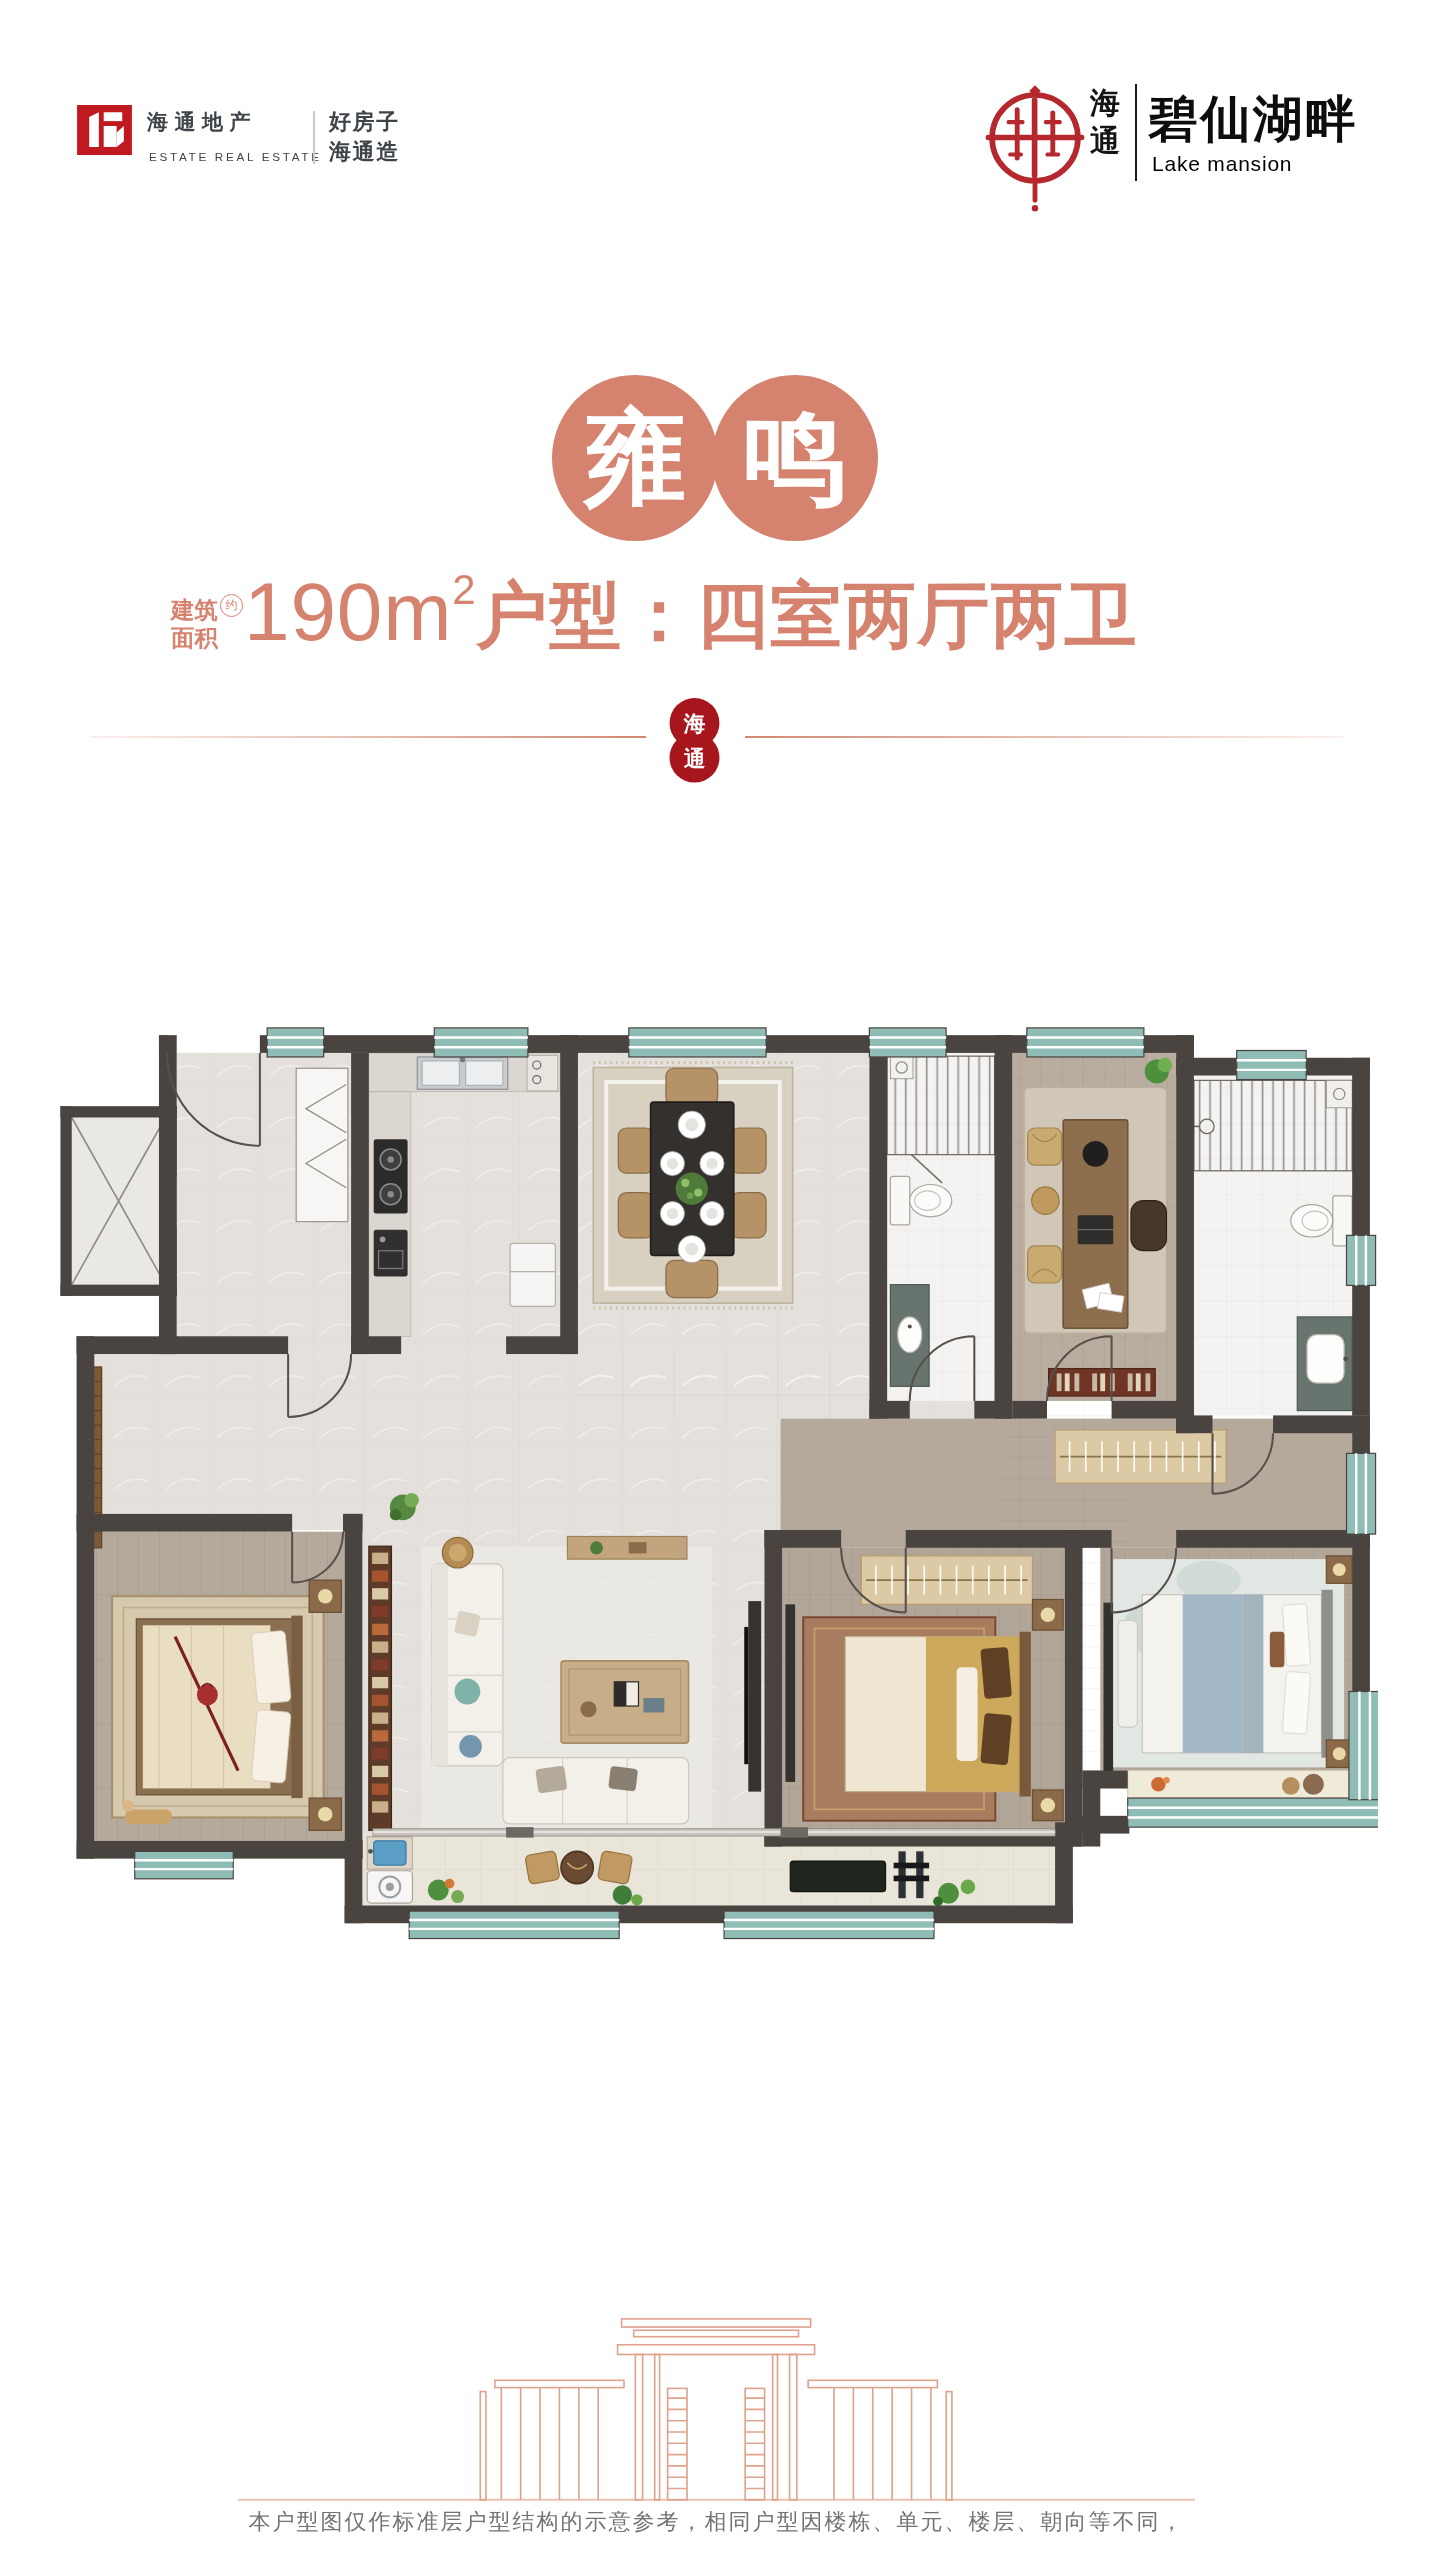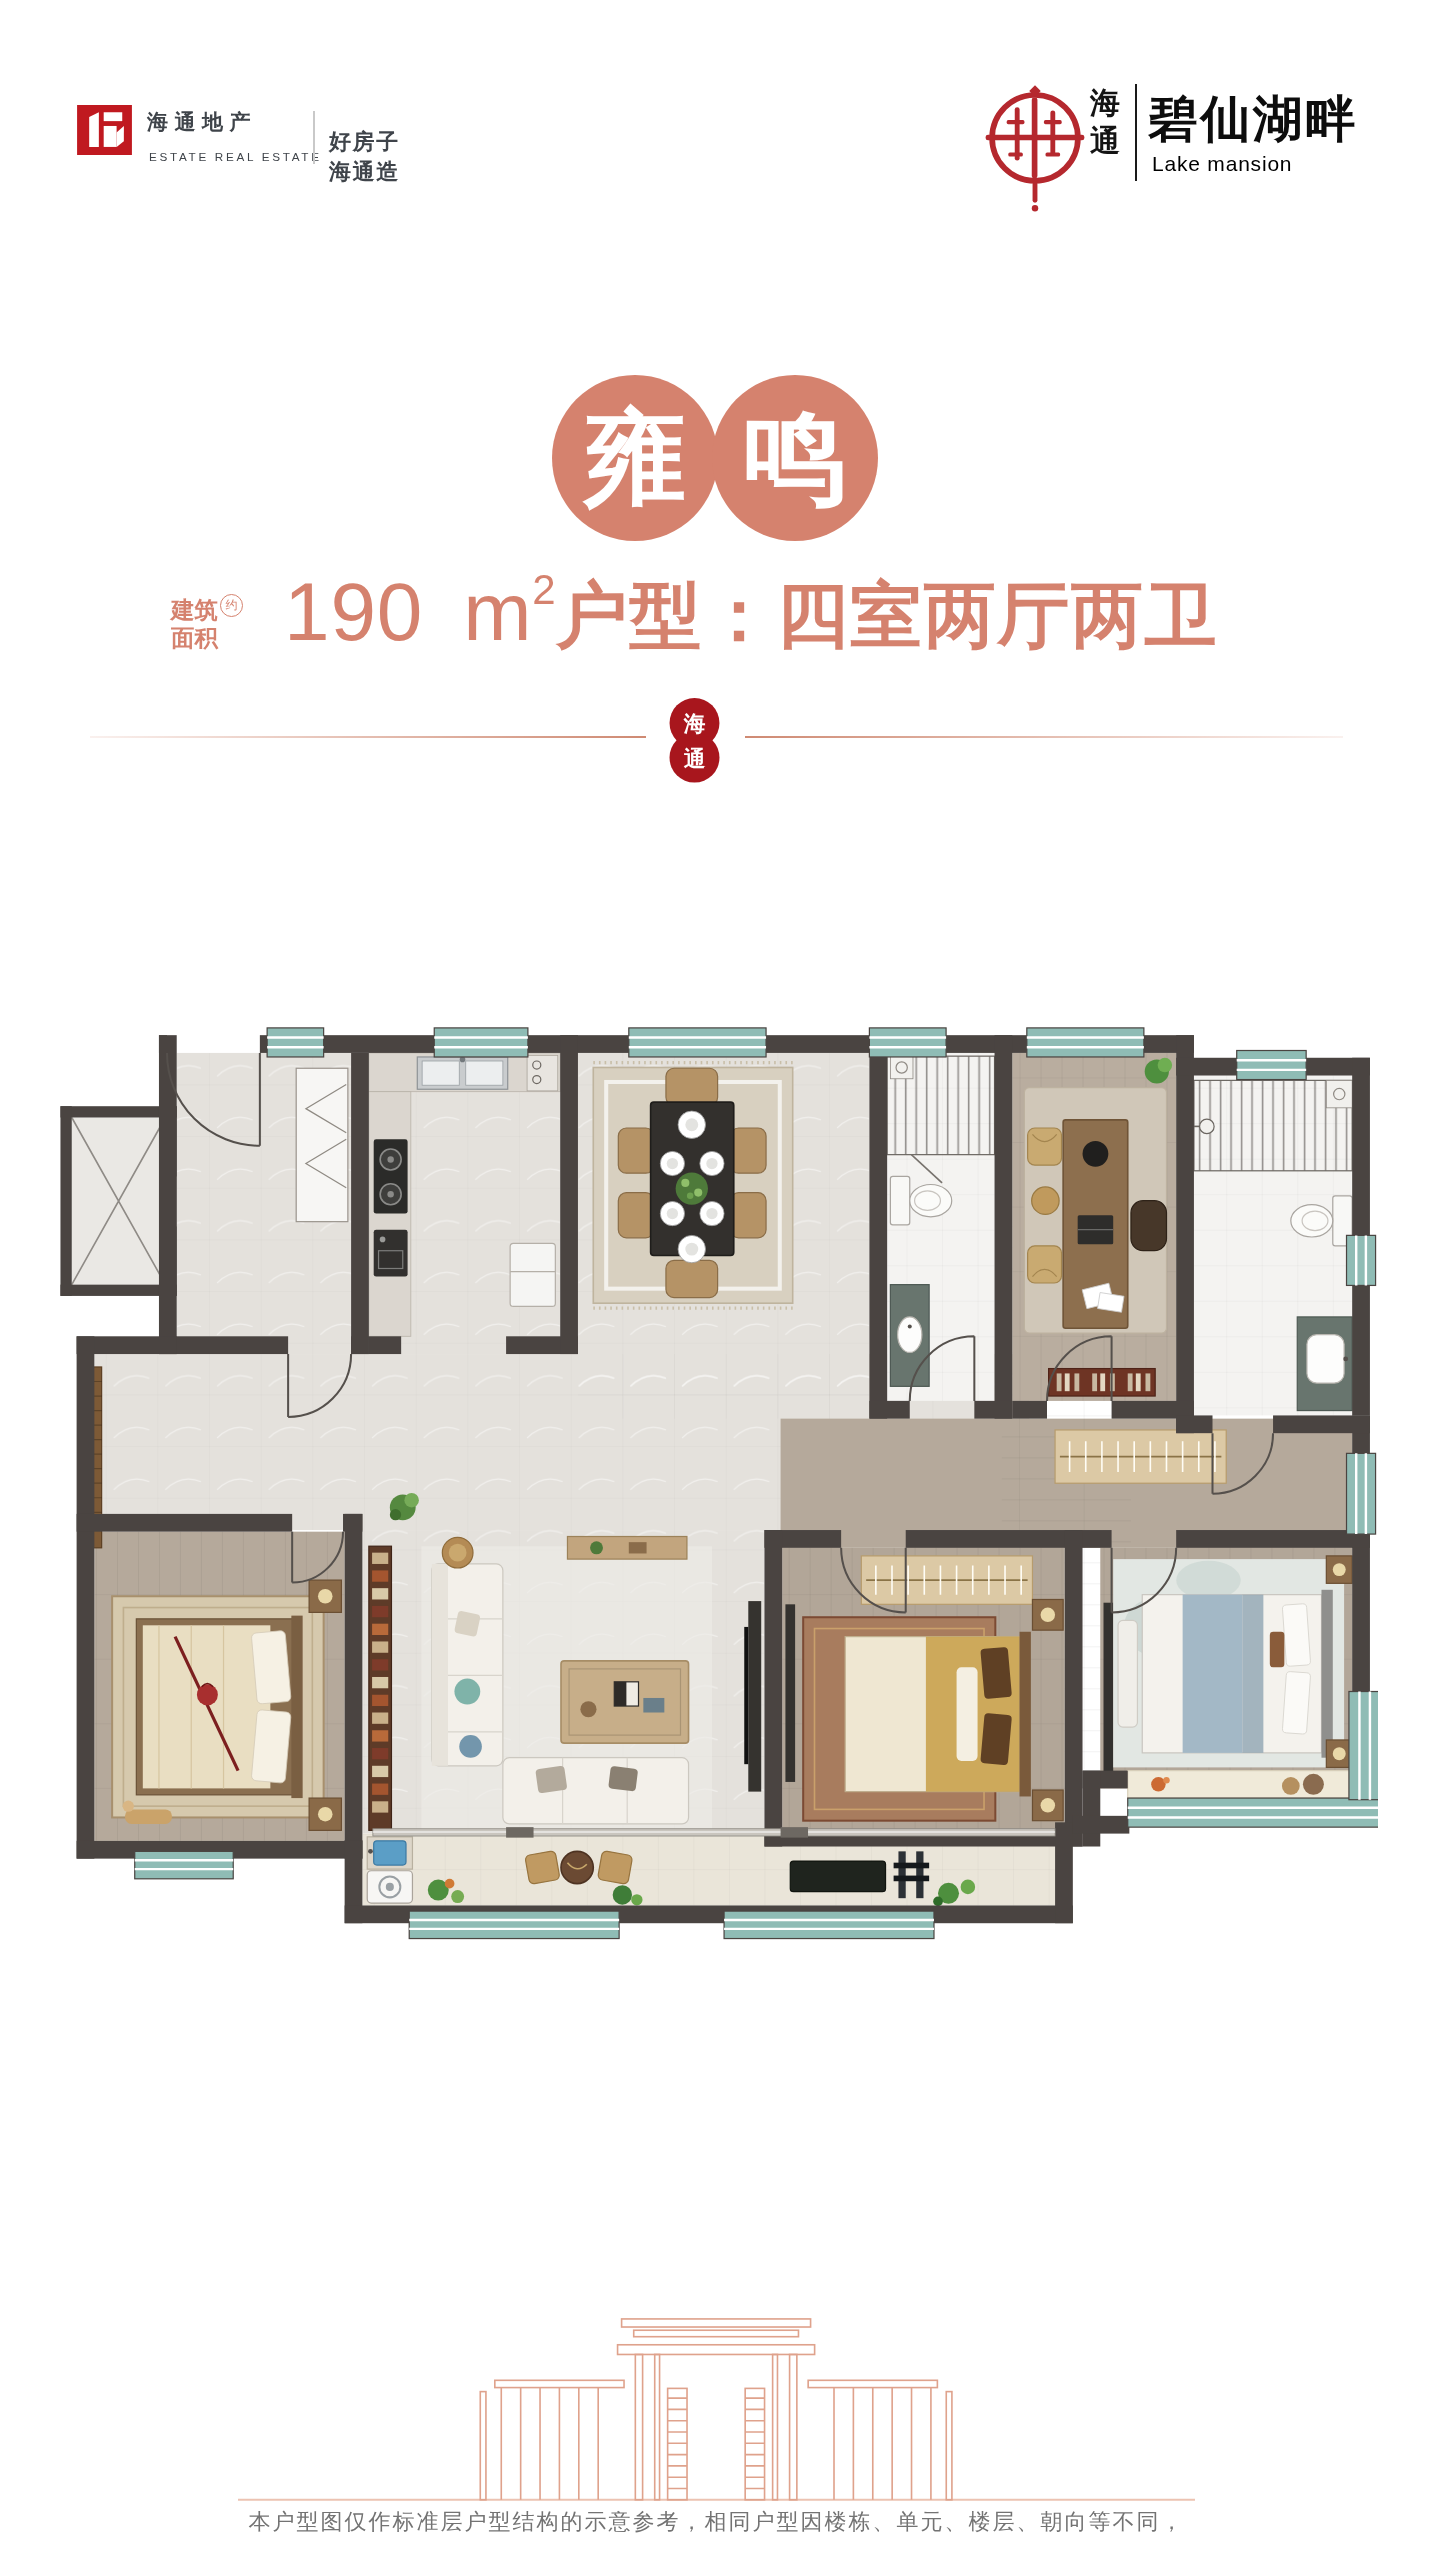--- a/index.html
+++ b/index.html
@@ -4,38 +4,38 @@
 <style>
   html,body{margin:0;padding:0;background:#fff;}
   #page{position:relative;width:1433px;height:2576px;background:#ffffff;overflow:hidden;
         font-family:"Liberation Sans","DejaVu Sans",sans-serif;}
   .abs{position:absolute;}
   
   #logo-left-box{left:77px;top:105px;width:55px;height:50px;}
   #brand-cn{left:147px;top:108px;font-size:21px;font-weight:700;letter-spacing:6.5px;color:#3f444a;}
   #brand-en{left:149px;top:150px;font-size:11.7px;letter-spacing:2.7px;color:#3f444a;font-weight:500;}
   #brand-divider{left:313px;top:111px;width:1.6px;height:53px;background:#c9c9c9;}
-  #brand-tagline{left:329px;top:107px;font-size:22px;font-weight:700;color:#3f444a;line-height:1.35;letter-spacing:1.6px;margin-top:20px;}
+  #brand-tagline{left:329px;top:107px;font-size:22px;font-weight:700;color:#3f444a;line-height:1.35;letter-spacing:1.6px;}
   #emblem{left:984px;top:78px;width:102px;height:136px;}
   #logo-right-cn{left:1089px;top:84px;width:32px;text-align:center;font-size:30px;font-weight:700;color:#141414;line-height:1.26;}
   #logo-right-divider{left:1135px;top:84px;width:2px;height:97px;background:#1a1a1a;}
   #project-cn{left:1148px;top:86px;font-size:50px;font-weight:800;letter-spacing:2.4px;color:#0d0d0d;}
   #project-en{left:1152px;top:152px;font-size:21px;color:#000000;letter-spacing:0.8px;}
   
   .title-circle{width:166px;height:166px;border-radius:50%;background:#d5826e;display:flex;
                 align-items:center;justify-content:center;}
   .title-circle span{font-family:"Liberation Serif","DejaVu Serif",serif;font-size:103px;font-weight:700;color:#fff;line-height:1;}
   #circle-1{left:552px;top:375px;}
   #circle-2{left:712px;top:375px;}
   
   #spec-label{left:171px;top:596px;font-size:23.4px;font-weight:700;color:#d5826e;line-height:1.2;}
   #spec-approx{left:220px;top:594px;width:21px;height:21px;border:1.6px solid #d5826e;border-radius:50%;
                color:#d5826e;font-size:12px;display:flex;align-items:center;justify-content:center;}
   #spec-big{left:244px;top:565px;color:#d5826e;white-space:nowrap;}
-  #spec-big .num{font-size:82px;font-weight:400;letter-spacing:0.8px;margin-left:40px;}
+  #spec-big .num{font-size:82px;font-weight:400;letter-spacing:0.8px;}
   #spec-big .sup{font-size:42px;font-weight:400;position:relative;top:-36px;}
   #spec-big .layout{font-size:72px;font-weight:700;letter-spacing:1.6px;}
   
   #divider-line-left{left:90px;top:736px;width:556px;height:2.4px;
       background:linear-gradient(to right,rgba(213,138,118,.12),#cf8a73);}
   #divider-line-right{left:745px;top:736px;width:598px;height:2.4px;
       background:linear-gradient(to left,rgba(213,138,118,.12),#cf8a73);}
   #divider-seal{left:667px;top:694px;width:55px;height:95px;}
   
   #gate-art{left:238px;top:2314px;width:957px;height:194px;}

